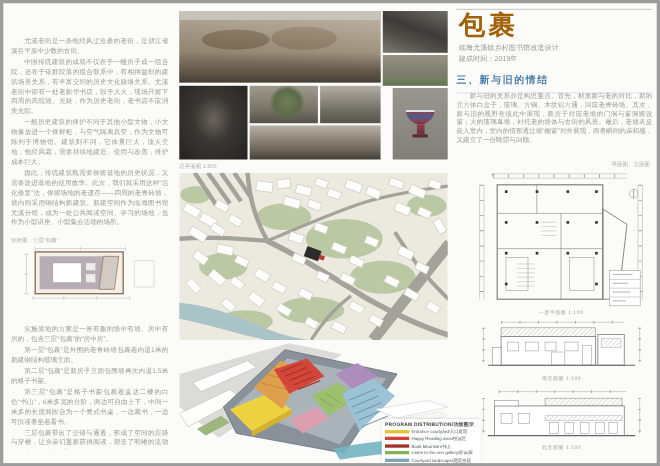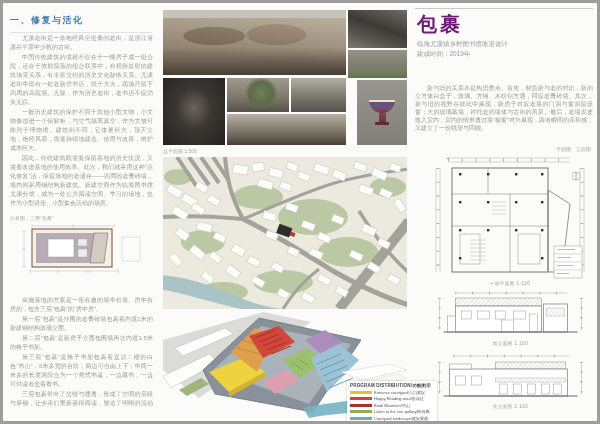--- a/index.html
+++ b/index.html
@@ -9,21 +9,21 @@
   .abs{position:absolute;}
 
   
   .sec-heading{font-size:9px;font-weight:bold;color:#4a7da8;letter-spacing:1.5px;
                border-bottom:1px solid #d9e4ee;padding-bottom:5px;}
   .body-text p{font-size:6px;line-height:9px;color:#9a9a9a;text-align:justify;
                text-indent:2em;margin:0 0 1px 0;}
   .body-text{overflow:hidden;}
   .caption{font-size:5px;color:#aaa;}
   .tiny-caption{font-size:4.5px;color:#9b9b9b;text-align:center;letter-spacing:.5px;}
-  .main-title{font-size:20px;font-weight:bold;color:#701a75;letter-spacing:3px;line-height:22px;}
+  .main-title{font-size:24px;font-weight:bold;color:#a16207;letter-spacing:3px;line-height:22px;}
   .meta{font-size:6.5px;color:#9a9a9a;line-height:10px;}
   .rule{background:#c9c9c9;height:1px;}
 
   
   .photo{position:absolute;}
   .photo-village{background:#a99a84;background-image:
       linear-gradient(180deg,#c6c3b9 0,#c6c3b9 12%,rgba(0,0,0,0) 12%),
       linear-gradient(185deg,rgba(255,255,255,.28),rgba(60,50,40,.25) 70%),
       radial-gradient(ellipse at 28% 40%,rgba(120,100,75,.8) 16%,rgba(0,0,0,0) 17%),
       radial-gradient(ellipse at 62% 38%,rgba(140,118,90,.8) 18%,rgba(0,0,0,0) 19%),
@@ -51,21 +51,20 @@
   .legend-label{font-size:4px;color:#555;white-space:nowrap;}
 
   svg{display:block;}
 </style>
 </head>
 <body>
 
 <div class="stage">
   <div class="frame"></div>
 
-  <div class="abs sec-heading" style="left:10px;top:14px;width:142px;">一、修复与活化</div>
 
   <div class="abs body-text" style="left:10px;top:34px;width:143px;height:178px;">
     <p>尤溪老街是一条饱经风尘沧桑的老街，是浙江省溪谷平原中少数的古街。</p>
     <p>中国传统建筑的成就不仅在于一幢房子成一组合院，还在于依群院落的组合联系中，有相得益彰的建筑场景关系，有丰富交织的历史文化脉络关系。尤溪老街中部有一处老新华书店，毁于大火，现场只留下四周的高院墙。无疑，作为历史老街，老书店不应消失无踪。</p>
     <p>一般历史建筑的保护不同于其他小型文物，小文物像放进一个保鲜柜，与空气隔离真空，作为文物可陈列于博物馆。建筑则不同，它体量巨大，顶天立地，饱经风霜，需要持续地建造、使用与改善，维护成本巨大。</p>
     <p>因此，传统建筑既需要保留基地的历史状况，又需要改进基地的使用效率。此次，我们就采用这种“活化修复”法，保留场地的老遗存——四周的老青砖墙，墙内则采用钢结构新建筑。新建空间作为临海图书馆尤溪分馆，成为一处公共阅读空间、学习的场地，也作为小型讲座、小型集会活动的场所。</p>
   </div>
 
   <div class="abs caption" style="left:10px;top:215px;">分析图：三层“包裹”</div>
 
@@ -273,20 +272,21 @@
         <div class="legend-label">Office/办公</div>
       </div>
     </div>
   </div>
 
   <div class="abs rule" style="left:415px;top:8px;width:178px;"></div>
   <div class="abs main-title" style="left:417px;top:13px;">包裹</div>
   <div class="abs meta" style="left:417px;top:39px;">临海尤溪镇乡村图书馆改造设计</div>
   <div class="abs meta" style="left:417px;top:49px;">建成时间：2019年</div>
 
+  <div class="abs sec-heading" style="left:415px;top:66px;width:178px;">三、新与旧的情结</div>
 
   <div class="abs body-text" style="left:415px;top:84px;width:178px;height:60px;">
     <p style="font-size:6px;line-height:8px;">新与旧的关系亦是构思重点。首先，材质新与老的对比，新的立方体白盒子，玻璃、方钢、木纹铝方通，回应老青砖墙。其次，新与旧的视野在彼此中展现，新房子对应老墙的门洞与窗洞留设窗；大的玻璃幕墙，衬托老的墙体与古街的风景。最后，老墙表皮嵌入室内，室内的情形透过墙“橱窗”对外展现，两者瞬间的亲和感，又建立了一份眺望与回顾。</p>
   </div>
 
   <div class="abs caption" style="left:500px;top:146px;width:91px;text-align:right;">平面图、立面图</div>
 
   <svg class="abs" style="left:430px;top:154px;" width="160" height="126" viewBox="0 0 160 126">
     <g stroke="#9a9a9a" stroke-width="0.4" fill="none">
       <line x1="18" y1="4" x2="140" y2="4"></line>

